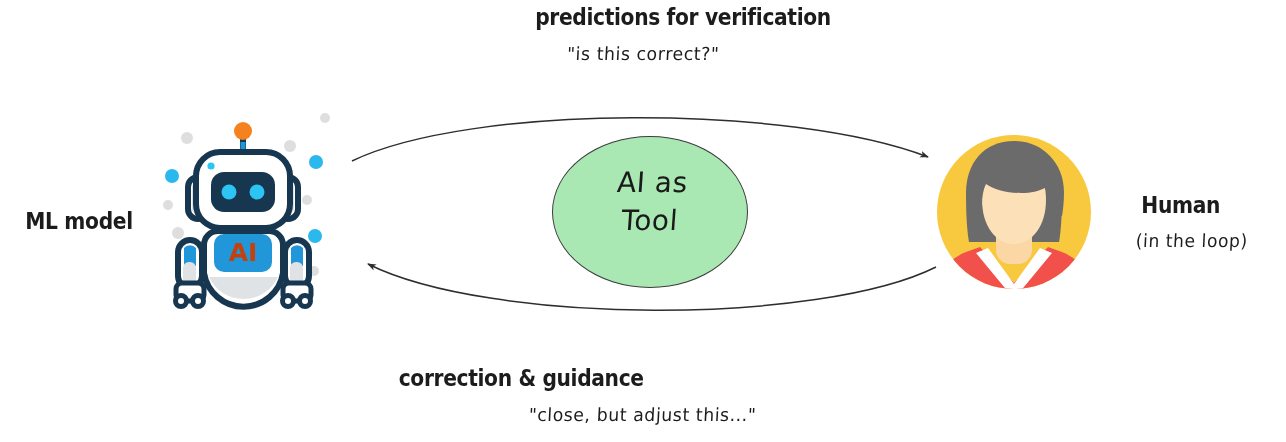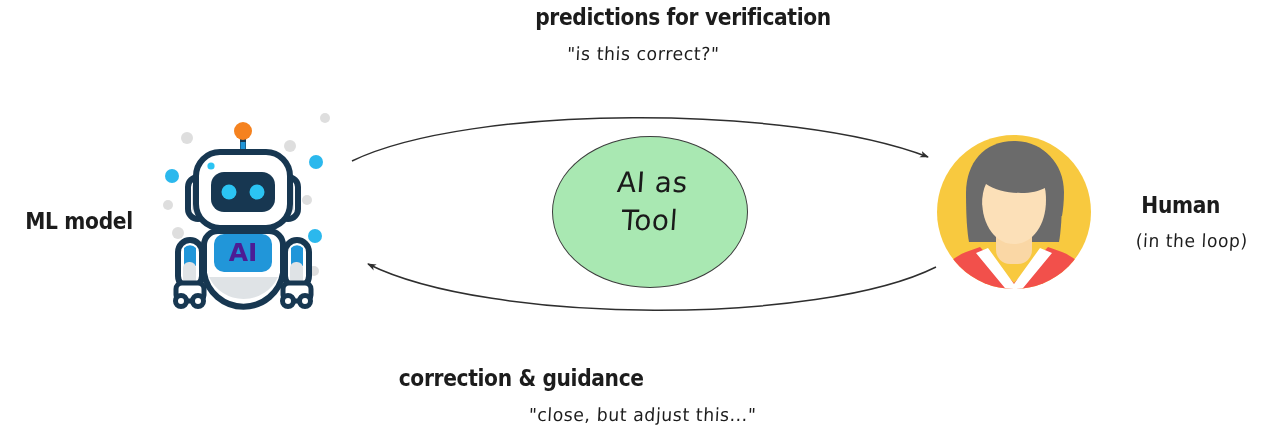--- a/index.html
+++ b/index.html
@@ -242,16 +242,16 @@
   </div>
   <div id="label-bottom-sub" class="hand-label">
     <span>"close, but adjust this..."</span>
   </div>
 
   <div id="label-ml" class="bold-label">ML model</div>
   <div id="label-human" class="bold-label">Human</div>
   <div id="label-human-sub" class="hand-label">(in the loop)</div>
 
   <div style="position:absolute;left:214px;top:238px;width:58px;height:30px;line-height:30px;
-              text-align:center;color:#4c1d95;font-family:'DejaVu Sans',sans-serif;
+              text-align:center;color:#c2410c;font-family:'DejaVu Sans',sans-serif;
               font-weight:700;font-size:25px;letter-spacing:0px;">AI</div>
 
 </div>
 
 </body></html>

